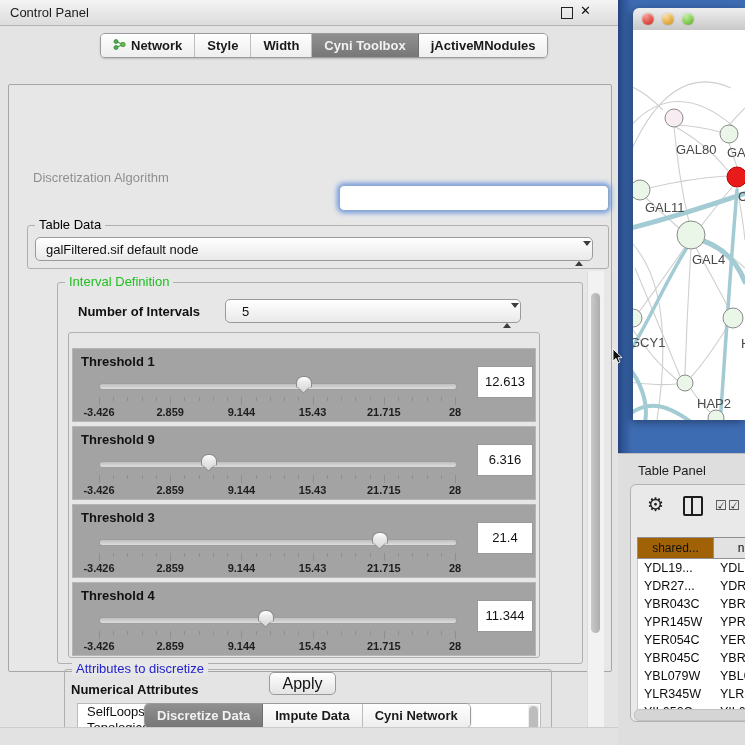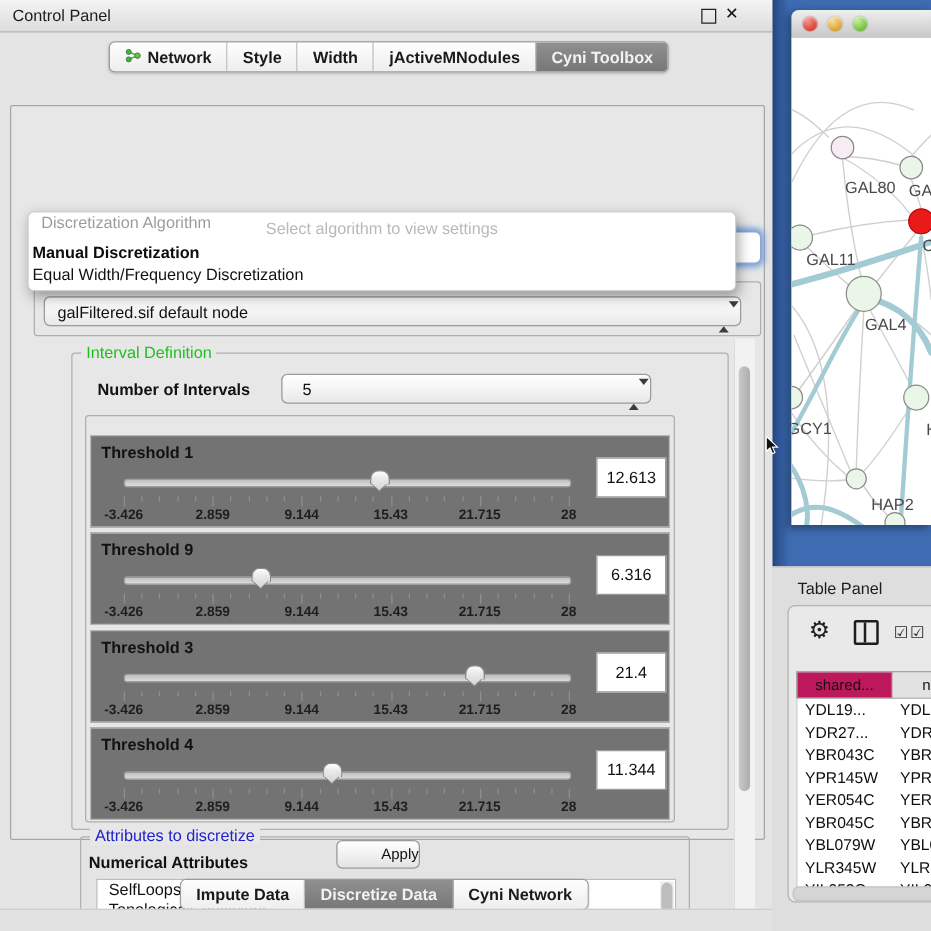--- a/index.html
+++ b/index.html
@@ -13,21 +13,21 @@
   #cp-title{left:10px;top:5px;font-size:13px;color:#1c1c1c;}
   #float-icon{left:561px;top:7px;width:10px;height:10px;border:1.5px solid #222;}
   #close-icon{left:580px;top:3px;font-size:13px;font-weight:bold;color:#111;}
   
   .segwrap{display:inline-flex;border:1px solid #9B9B9B;border-radius:5px;overflow:hidden;
     box-shadow:0 1px 2px rgba(0,0,0,.18);height:23px;}
   .seg{display:flex;align-items:center;gap:5px;padding:0 12px;font-weight:600;font-size:13px;
     color:#1a1a1a;background:linear-gradient(#FEFEFE,#EEEEEE);border-right:1px solid #BDBDBD;white-space:nowrap;}
   .seg:last-child{border-right:none;}
   .seg.selected{background:linear-gradient(#909090,#777777);color:#F2F2F2;border-right-color:#6F6F6F;}
-  #top-tabs{left:87px;top:33px;}
+  #top-tabs{left:100px;top:33px;}
   #bottom-tabs{left:144px;top:703px;}
   #bottom-strip{left:0;top:727px;width:618px;height:18px;background:#E2E2E2;border-top:1px solid #CDCDCD;}
   
   #content-panel{left:8px;top:84px;width:602px;height:586px;background:#E7E7E7;
     border:1px solid #A6A6A6;border-radius:2px;}
   
   .group{position:absolute;border:1px solid #AFAFAF;border-radius:3px;}
   .gtitle{position:absolute;top:-8px;left:7px;background:#E7E7E7;padding:0 4px;font-size:13px;line-height:14px;}
   .gtitle.blue{color:#2222CC;}
   .gtitle.green{color:#1FBF1F;}
@@ -48,21 +48,21 @@
   .updown{position:absolute;right:8px;top:4px;width:9px;}
   .tri-up{width:0;height:0;border-left:4px solid transparent;border-right:4px solid transparent;
     border-bottom:5px solid #3c3c3c;margin-bottom:2px;}
   .tri-down{width:0;height:0;border-left:4px solid transparent;border-right:4px solid transparent;
     border-top:5px solid #3c3c3c;}
   
   #group-interval{left:48px;top:197px;width:524px;height:380px;}
   #noi-label{left:20px;top:21px;font-size:13px;font-weight:bold;color:#111;}
   #noi-spinner{left:167px;top:16px;width:296px;height:24px;line-height:24px;padding-left:16px;box-sizing:border-box;}
   #group-thresholds{left:10px;top:49px;width:470px;height:324px;}
-  .th-row{position:absolute;left:3px;width:462px;height:72px;border:1px solid #B5B5B5;background:#737373;text-decoration:underline;}
+  .th-row{position:absolute;left:3px;width:462px;height:72px;border:1px solid #B5B5B5;background:#a3a3a3;text-decoration:underline;}
   .th-label{position:absolute;left:8px;top:5px;font-size:13px;font-weight:bold;color:#111;}
   .slider{position:absolute;left:26px;top:28px;width:356px;height:42px;}
   .track{position:absolute;left:0;top:6px;width:356px;height:5px;border:1px solid #9E9E9E;border-radius:3px;
     background:linear-gradient(#BFBFBF,#DDDDDD);}
   .thumb{position:absolute;top:-1px;width:14px;height:11px;border:1px solid #8A8A8A;border-bottom:none;
     border-radius:7px 7px 2px 2px;background:linear-gradient(#FDFDFD,#D8D8D8);}
   .thumb::after{content:'';position:absolute;top:6px;left:1.6px;width:8px;height:8px;
     background:linear-gradient(135deg,#EFEFEF,#D4D4D4);border:1px solid #8A8A8A;border-top:none;border-left:none;
     transform:rotate(45deg);border-radius:1px;}
   .ticks{position:absolute;left:0;top:20px;width:356px;height:8px;}
@@ -76,21 +76,21 @@
   #attr-subtitle{left:6px;top:12px;font-size:13px;font-weight:bold;color:#111;}
   #attr-list{left:12px;top:33px;width:462px;height:46px;background:#fff;border:1px solid #BBB;overflow:hidden;}
   .attr-item{font-size:13px;color:#111;line-height:16px;padding-left:9px;white-space:nowrap;}
   #attr-scroll{position:absolute;right:1px;top:1px;width:11px;height:44px;background:#EFEFEF;}
   #attr-thumb{position:absolute;left:1px;top:1px;width:9px;height:36px;border-radius:5px;background:#BDBDBD;}
   
   #content-vscroll{left:578px;top:186px;width:16px;height:476px;background:#F2F2F2;border-left:1px solid #DDD;}
   #content-vthumb{position:absolute;left:3px;top:22px;width:9px;height:340px;border-radius:5px;
     background:linear-gradient(90deg,#C9C9C9,#ADADAD);}
   
-  #apply-btn{left:269px;top:672px;width:65px;height:21px;line-height:21px;text-align:right;font-size:12px;
+  #apply-btn{left:269px;top:672px;width:65px;height:21px;line-height:21px;text-align:center;font-size:16px;
     color:#111;background:linear-gradient(#FFFFFF,#E3E3E3);border:1px solid #9A9A9A;border-radius:5px;}
   
   #right-region{left:618px;top:0;width:127px;height:745px;background:#DEDEDE;}
   #desktop{left:0;top:0;width:127px;height:453px;
     background:linear-gradient(90deg,#24447C 0px,#2F5697 5px,#3E6CB3 14px,#3E6CB3 100%);}
   #net-window{left:15px;top:8px;width:112px;height:412px;border-radius:6px 0 0 0;overflow:hidden;
     box-shadow:-2px 2px 8px rgba(0,0,0,.4);}
   #net-titlebar{position:absolute;left:0;top:0;width:112px;height:22px;
     background:linear-gradient(#EFEFEF,#C8C8C8);border-bottom:1px solid #9A9A9A;}
   .light{position:absolute;top:5px;width:12px;height:12px;border-radius:50%;box-shadow:inset 0 1px 2px rgba(255,255,255,.7),0 0 1px rgba(0,0,0,.5);}
@@ -104,21 +104,21 @@
   #tp-panel{left:12px;top:30px;width:115px;height:236px;background:#E9E9E9;border:1px solid #B2B2B2;
     border-radius:6px 0 0 6px;overflow:hidden;}
   #tp-gear{left:16px;top:8px;font-size:19px;color:#222;}
   #tp-columns{left:52px;top:11px;width:16px;height:16px;border:2px solid #1d1d1d;border-radius:2px;}
   #tp-columns::after{content:'';position:absolute;left:6px;top:0;width:2px;height:16px;background:#1d1d1d;}
   .tp-check{top:13px;font-size:13px;color:#2a2a2a;}
   #tp-check1{left:84px;} #tp-check2{left:97px;}
   #tp-table{left:6px;top:52px;width:160px;}
   .tp-header{display:flex;height:22px;border:1px solid #8F8F8F;box-sizing:border-box;}
   .tp-hcell{font-size:12px;color:#111;line-height:20px;text-align:center;border-right:1px solid #8F8F8F;box-sizing:border-box;}
-  .tp-hcell.c1{width:76px;background:#be185d;}
+  .tp-hcell.c1{width:76px;background:#a16207;}
   .tp-hcell.c2{width:62px;background:#E2E2E2;}
   #tp-rows{background:#fff;border-left:1px solid #C9C9C9;}
   .tp-row{display:flex;height:18px;}
   .tp-cell{font-size:12.5px;color:#0d0d0d;line-height:18px;padding-left:6px;box-sizing:border-box;white-space:nowrap;overflow:hidden;}
   .tp-cell.c1{width:76px;} .tp-cell.c2{width:62px;}
   #tp-hscroll{left:3px;top:224px;width:130px;height:10px;border-radius:5px;background:#D5D5D5;border:1px solid #C2C2C2;}
   #cursor{left:612px;top:349px;z-index:90;}
 </style>
 </head>
 <body>
@@ -134,35 +134,30 @@
   <div id="top-tabs" class="abs segwrap">
       <div class="seg"><span><svg width="13" height="13" viewBox="0 0 13 13">
             <line x1="3" y1="3.5" x2="10" y2="6.5" stroke="#3F9E3F" stroke-width="1.2"></line>
             <line x1="3" y1="9.5" x2="10" y2="6.5" stroke="#3F9E3F" stroke-width="1.2"></line>
             <circle cx="3" cy="3.5" r="2" fill="#4CAE4C" stroke="#2E7D2E" stroke-width="0.7"></circle>
             <circle cx="3" cy="9.5" r="2" fill="#4CAE4C" stroke="#2E7D2E" stroke-width="0.7"></circle>
             <circle cx="10" cy="6.5" r="2.2" fill="#6CC044" stroke="#2E7D2E" stroke-width="0.7"></circle>
           </svg></span>Network</div>
       <div class="seg">Style</div>
       <div class="seg">Width</div>
+      <div class="seg selected">Cyni Toolbox</div>
       <div class="seg">jActiveMNodules</div>
-      <div class="seg selected">Cyni Toolbox</div>
     </div>
 
   <div id="content-panel" class="abs">
 
     <div id="ghost-algo-label" class="abs">Discretization Algorithm</div>
 
     <div id="focus-combo" class="abs"></div>
 
-    <div id="algo-popup" class="abs">
-      <div id="popup-placeholder" class="abs">Select algorithm to view settings</div>
-      <div id="popup-item-manual" class="abs">Manual Discretization</div>
-      <div id="popup-item-equal" class="abs">Equal Width/Frequency Discretization</div>
-    </div>
 
     <div id="group-table-data" class="group">
       <span class="gtitle">Table Data</span>
       <div id="table-combo" class="combo">
         <span>galFiltered.sif default node</span>
         <span class="updown">
           <span class="tri-up"></span><span class="tri-down"></span>
         </span>
       </div>
     </div>
@@ -376,22 +371,22 @@
     </div>
 
     <div id="content-vscroll" class="abs">
       <div id="content-vthumb"></div>
     </div>
   </div>
 
   <div id="apply-btn" class="abs">Apply</div>
 
   <div id="bottom-tabs" class="abs segwrap">
+      <div class="seg selected">Discretize Data</div>
       <div class="seg">Impute Data</div>
-      <div class="seg selected">Discretize Data</div>
       <div class="seg">Cyni Network</div>
     </div>
   <div id="bottom-strip" class="abs"></div>
 </div>
 
 <div id="right-region" class="abs">
 
   <div id="desktop" class="abs">
     <div id="net-window" class="abs">
       <div id="net-titlebar">

